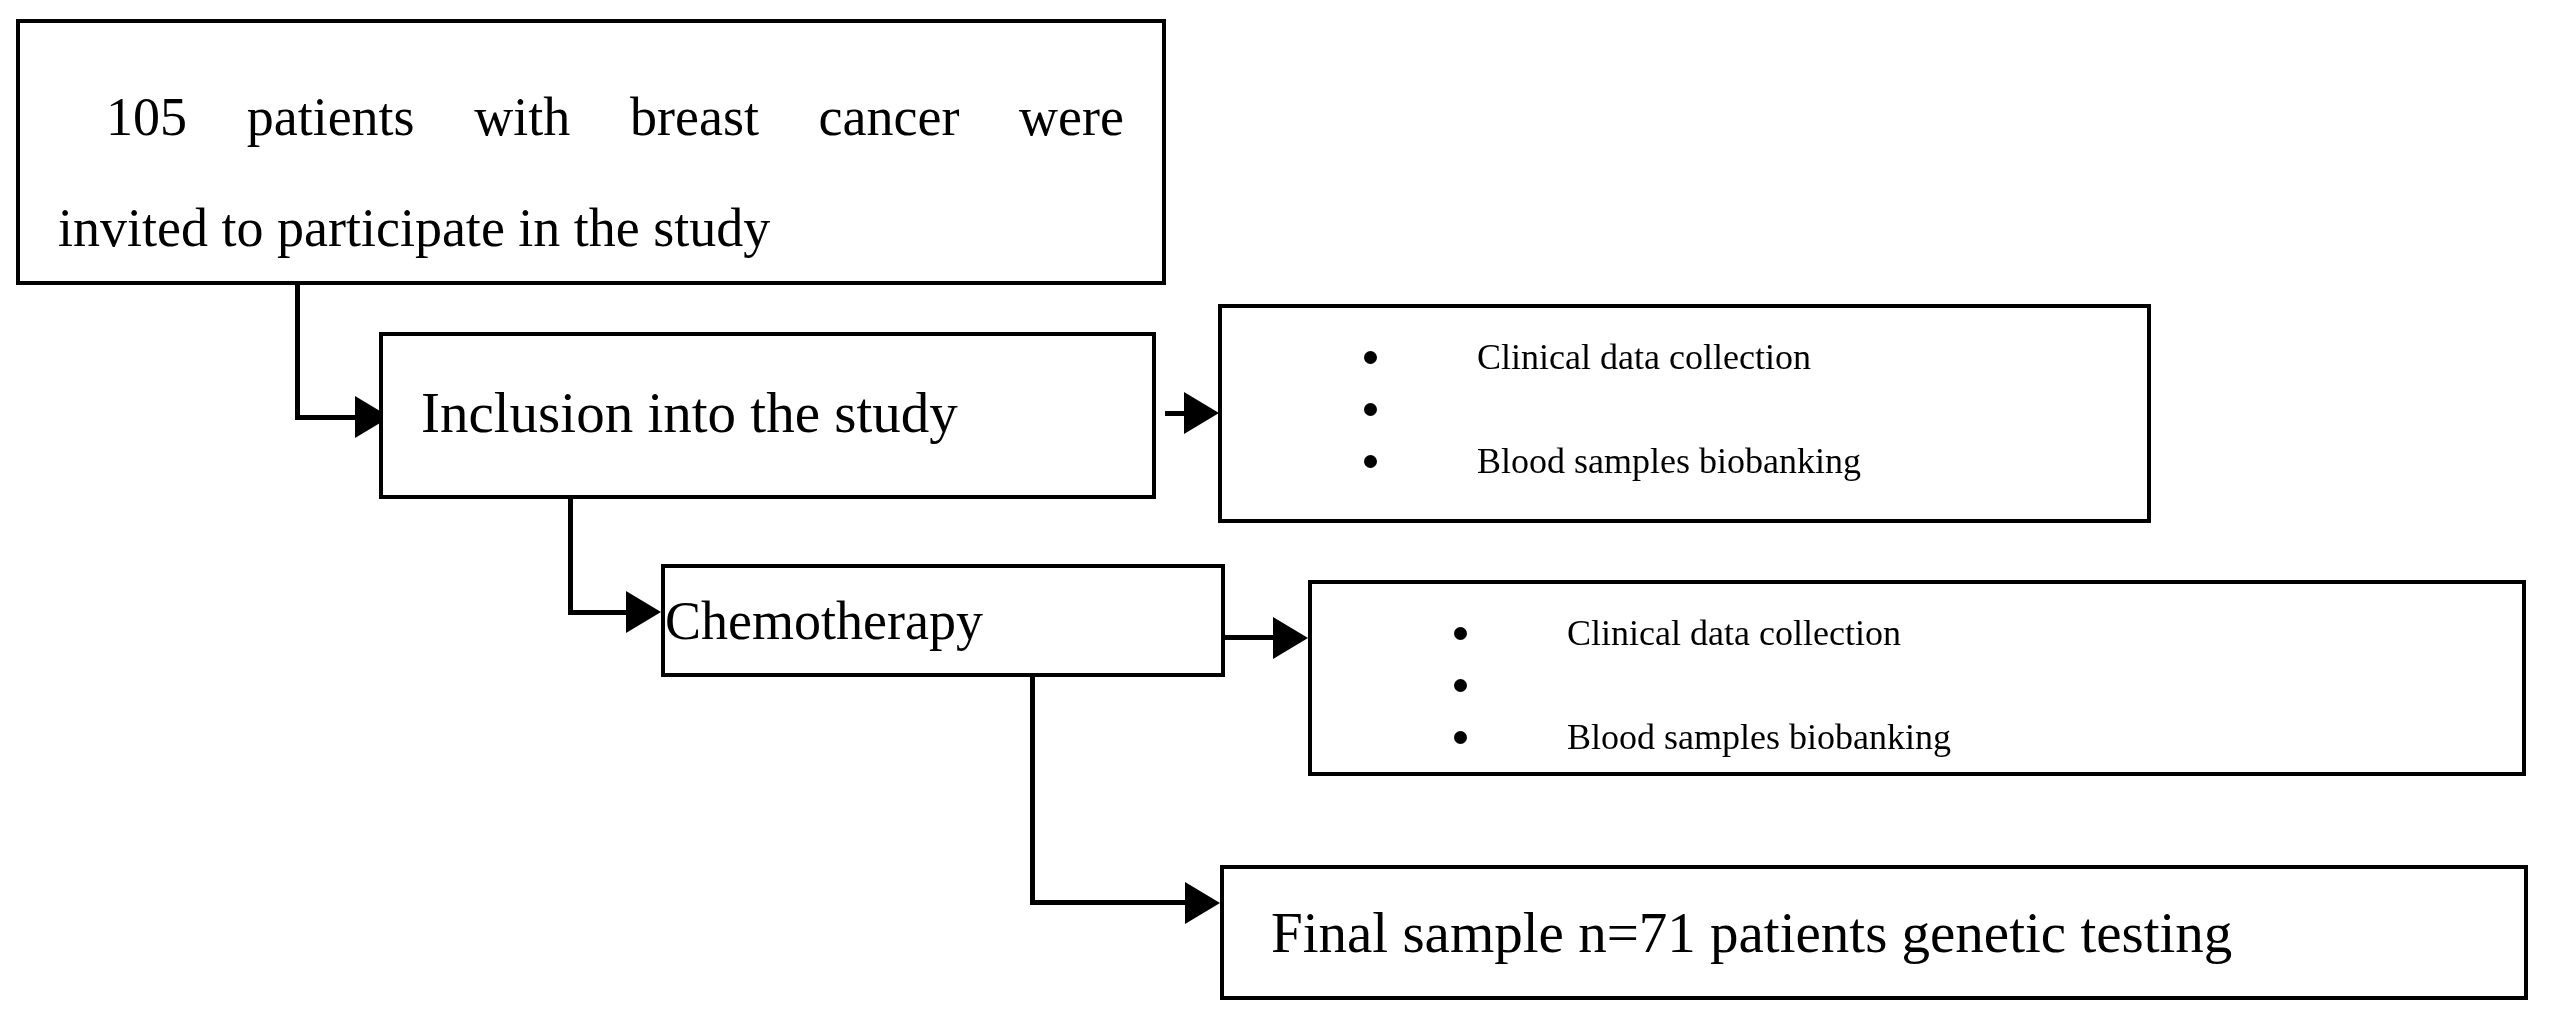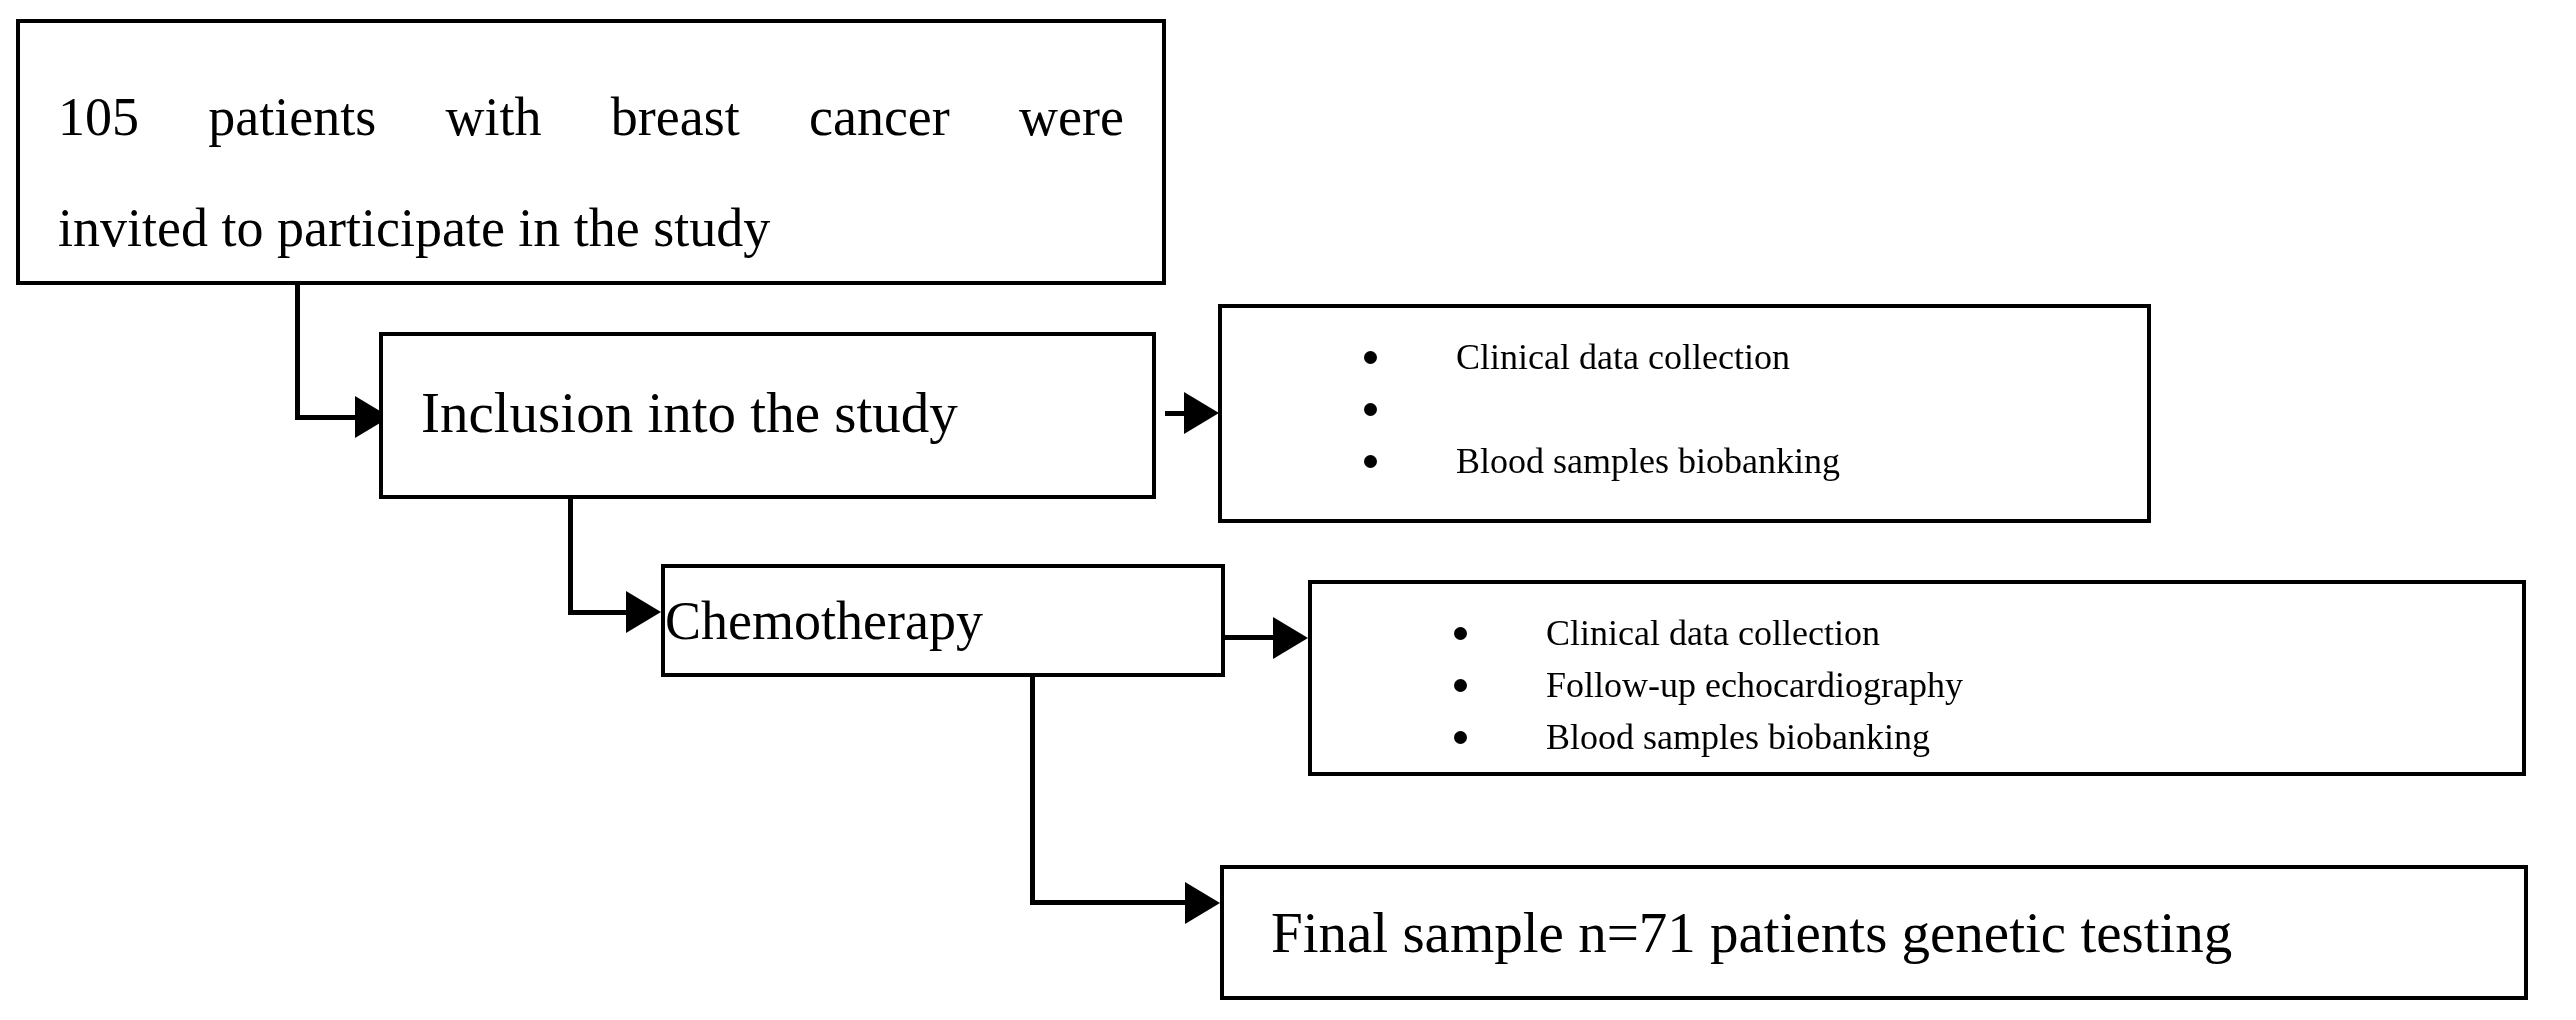--- a/index.html
+++ b/index.html
@@ -29,20 +29,21 @@
   }
   .invited-line {
     font-size: 54px;
     line-height: 111px;
     white-space: nowrap;
   }
   .invited-line.justified {
     white-space: normal;
     text-align: justify;
     text-align-last: justify;
+    margin-left: 48px;
   }
   
   #box-inclusion {
     left: 379px; top: 332px; width: 777px; height: 167px;
     display: flex; align-items: center;
     padding-left: 38px; padding-bottom: 6.5px;
     font-size: 57px;
   }
   
   #box-chemo {
@@ -70,20 +71,21 @@
     list-style: none;
     margin: 0;
     padding: 0;
   }
   ul.bullets li {
     display: flex;
     align-items: center;
     height: 52px;
     padding-left: 142px;
     font-size: 36px;
+    gap: 21px;
   }
   .dot {
     flex: none;
     width: 13px;
     height: 13px;
     border-radius: 50%;
     background: #000000;
     margin-right: 79px;
   }
   
@@ -164,21 +166,20 @@
   <div class="arrow-right" id="c4a"></div>
 
   <div class="node" id="box-chemo-actions">
     <ul class="bullets">
       <li>
         <span class="dot"></span>
         <span>Clinical data collection</span>
       </li>
       <li>
         <span class="dot"></span>
-        <span>Follow-up echocardiography</span>
       </li>
       <li>
         <span class="dot"></span>
         <span>Blood samples biobanking</span>
       </li>
     </ul>
   </div>
 
   <div class="vline" id="c5v"></div>
   <div class="hline" id="c5h"></div>

